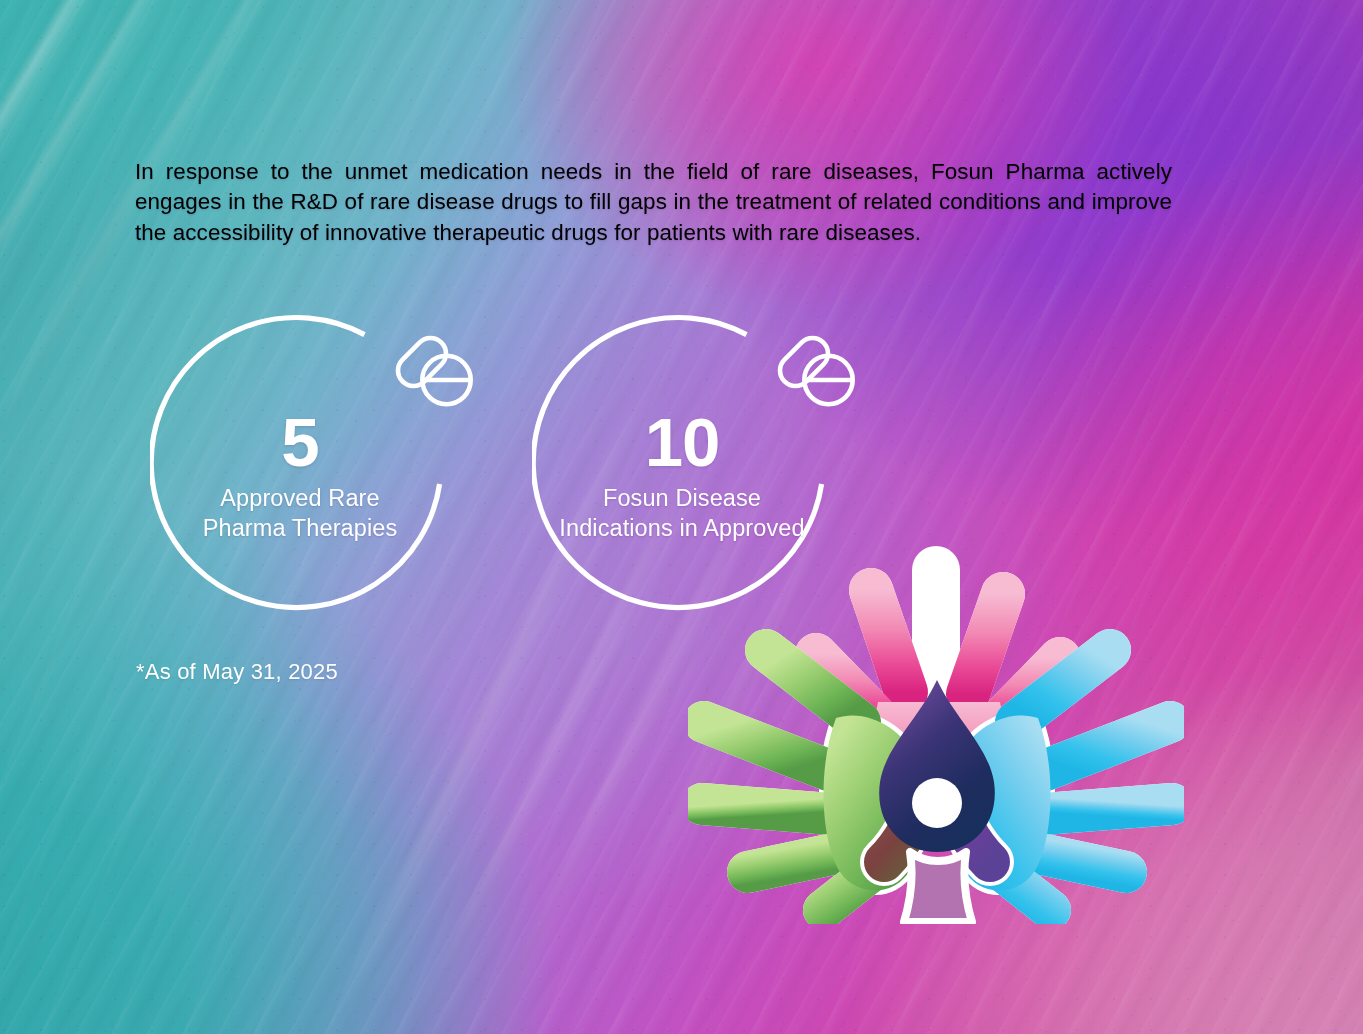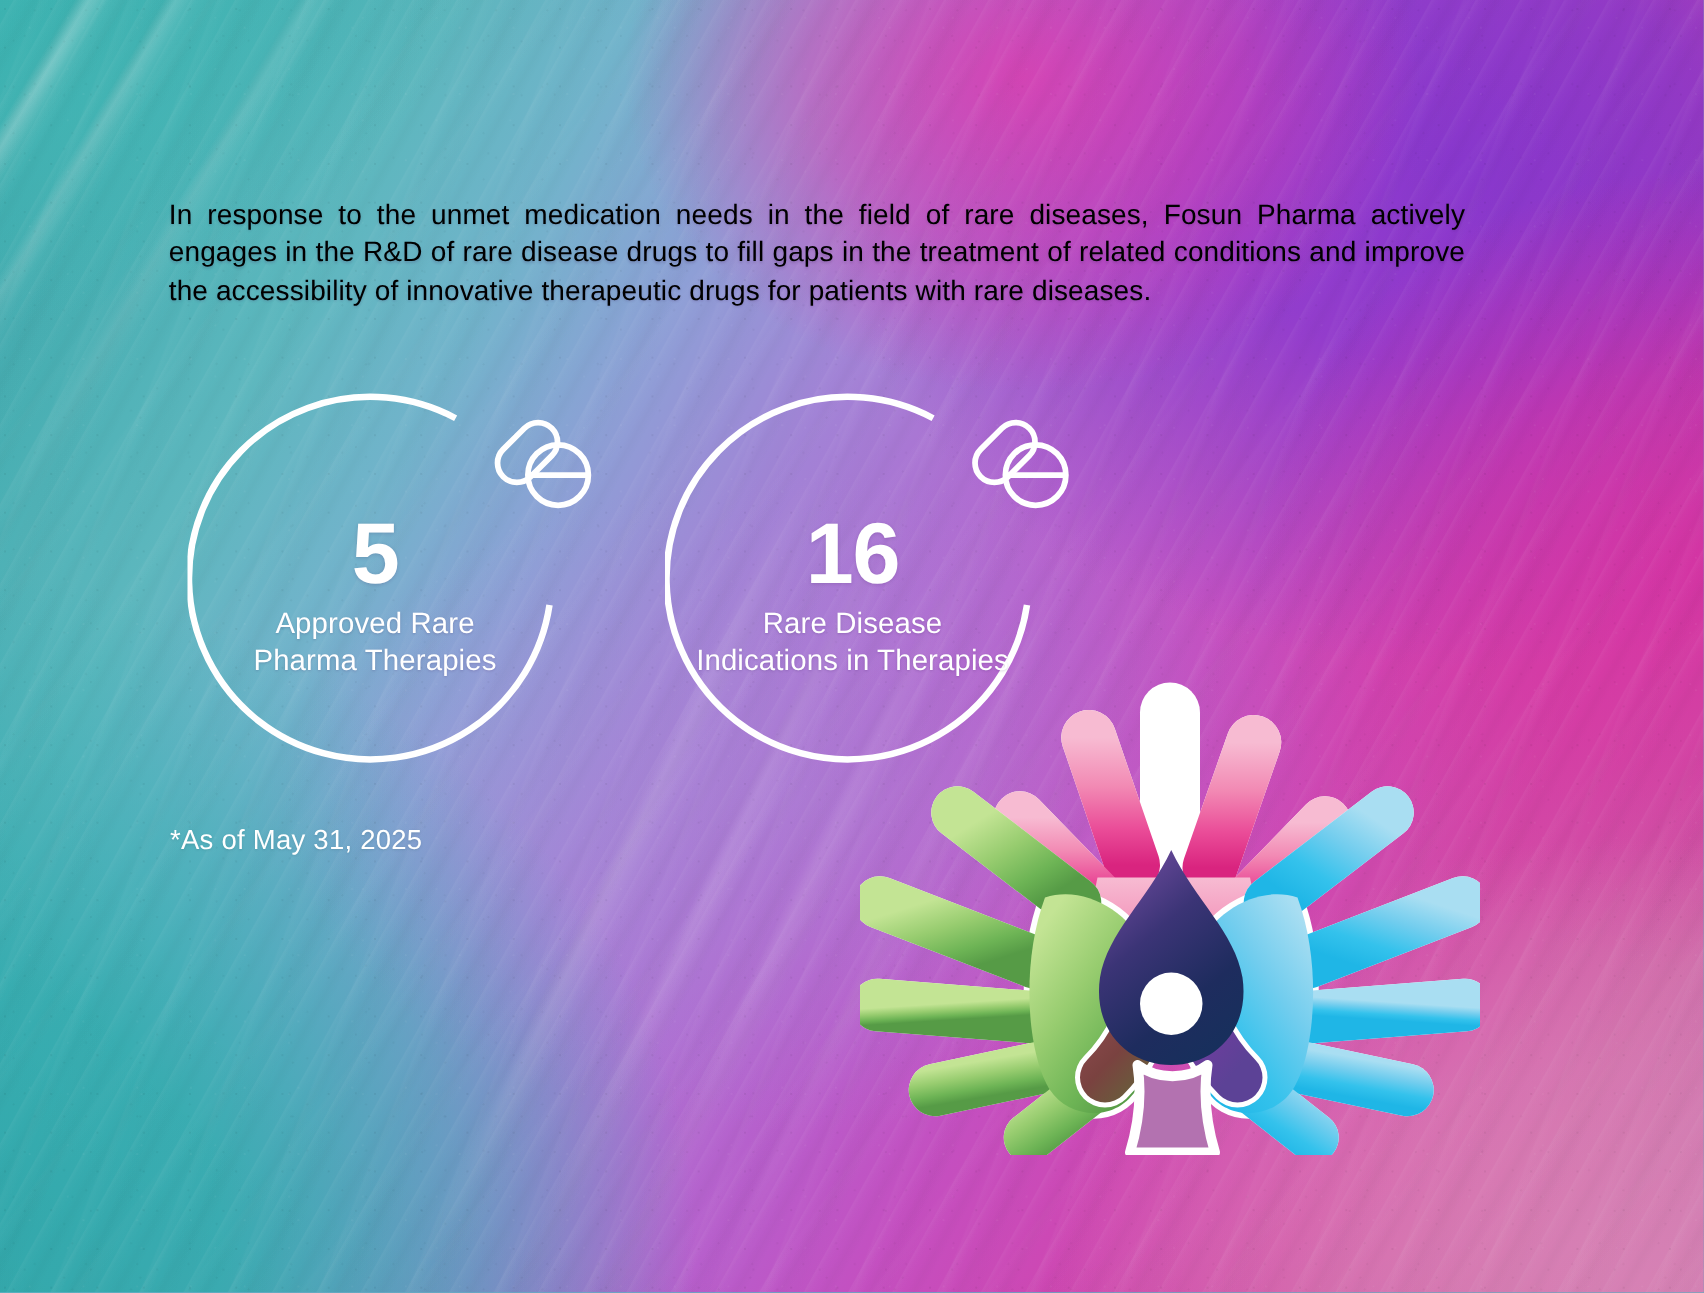--- a/index.html
+++ b/index.html
@@ -328,23 +328,23 @@
 
     <svg class="pills-icon" viewBox="0 0 92 80">
       <g transform="rotate(-45 36 32)">
         <rect x="8.5" y="16.5" width="55" height="31" rx="15.5" ry="15.5" fill="none" stroke="#FFFFFF" stroke-width="4.6"></rect>
       </g>
       <circle cx="60.5" cy="50" r="24.2" fill="none" stroke="#FFFFFF" stroke-width="4.6"></circle>
       <line x1="36.8" y1="50" x2="84.2" y2="50" stroke="#FFFFFF" stroke-width="4.6"></line>
     </svg>
 
     <div class="stat-text">
-      <span class="stat-number">16</span>
-      <span class="stat-label">Rare Disease</span>
-      <span class="stat-label" style="margin-top:0;">Indications in Therapies</span>
+      <span class="stat-number">10</span>
+      <span class="stat-label">Fosun Disease</span>
+      <span class="stat-label" style="margin-top:0;">Indications in Approved</span>
     </div>
   </div>
 
   <div id="footnote">*As of May 31, 2025</div>
 
   <svg id="hands-logo" viewBox="0 0 496 392">
     <defs>
       <linearGradient id="gradPink" x1="0.5" y1="0" x2="0.5" y2="1">
         <stop offset="0%" stop-color="#F7BBD2"></stop>
         <stop offset="38%" stop-color="#F28AB4"></stop>

